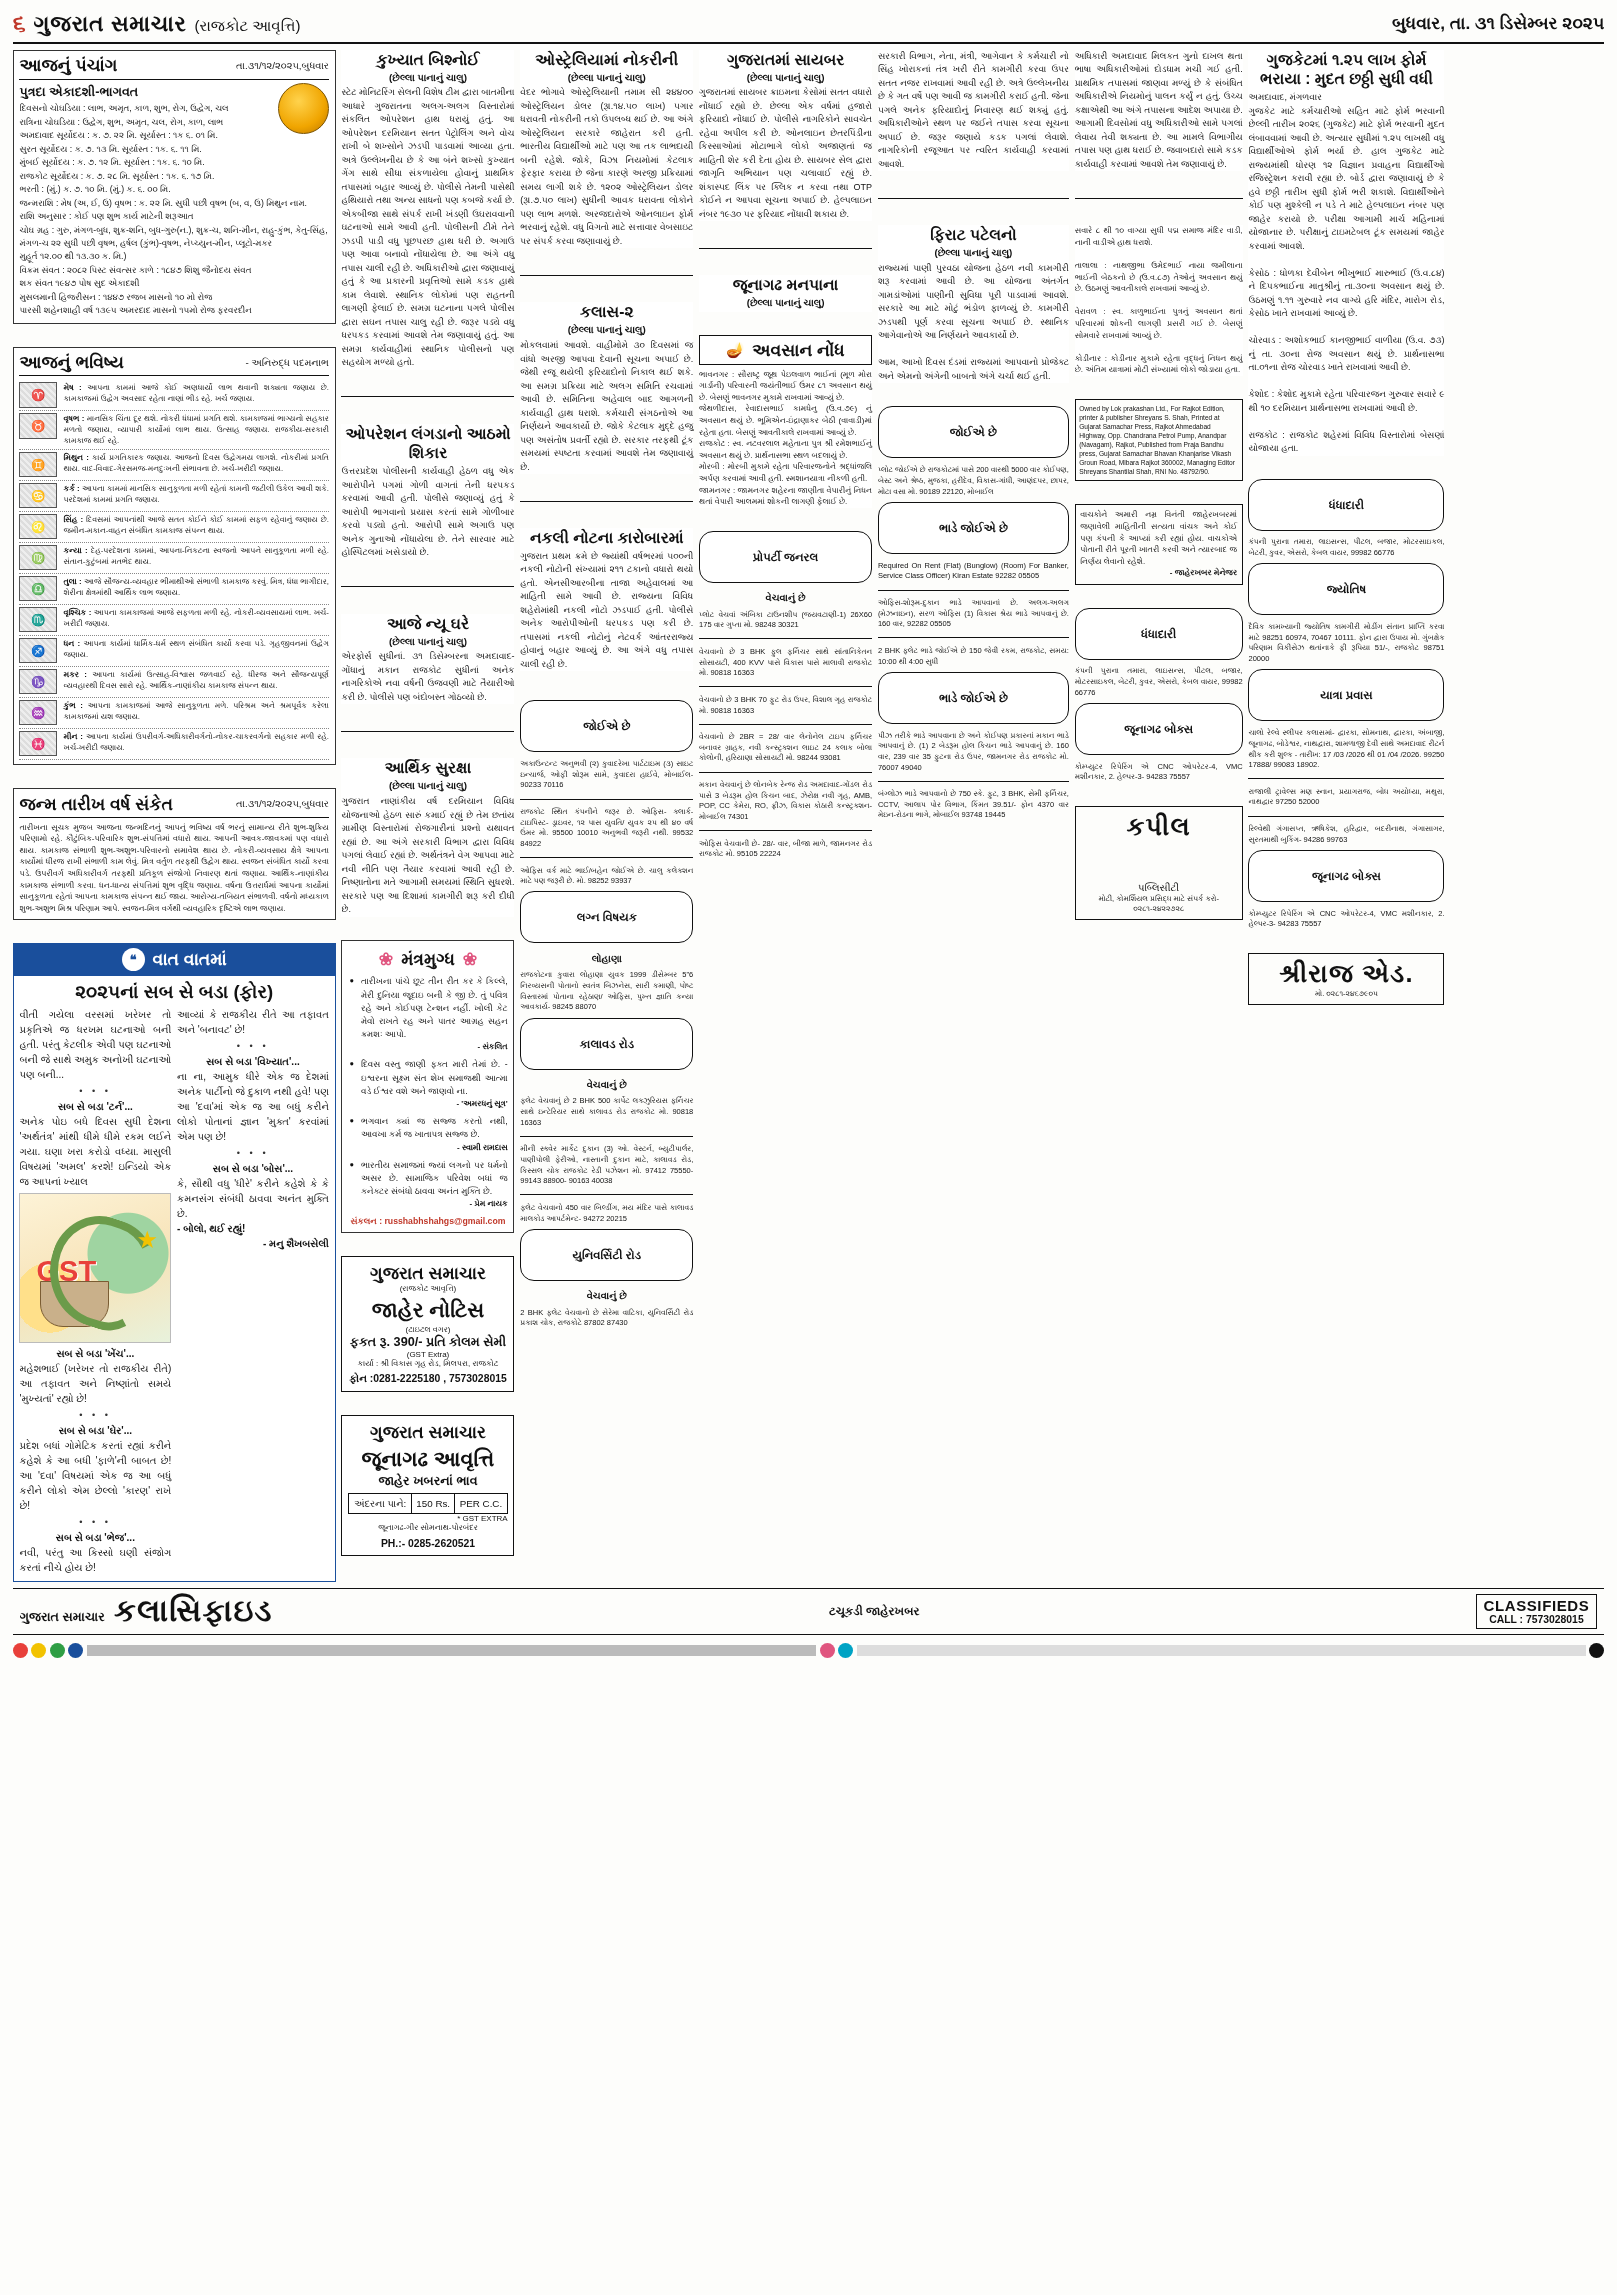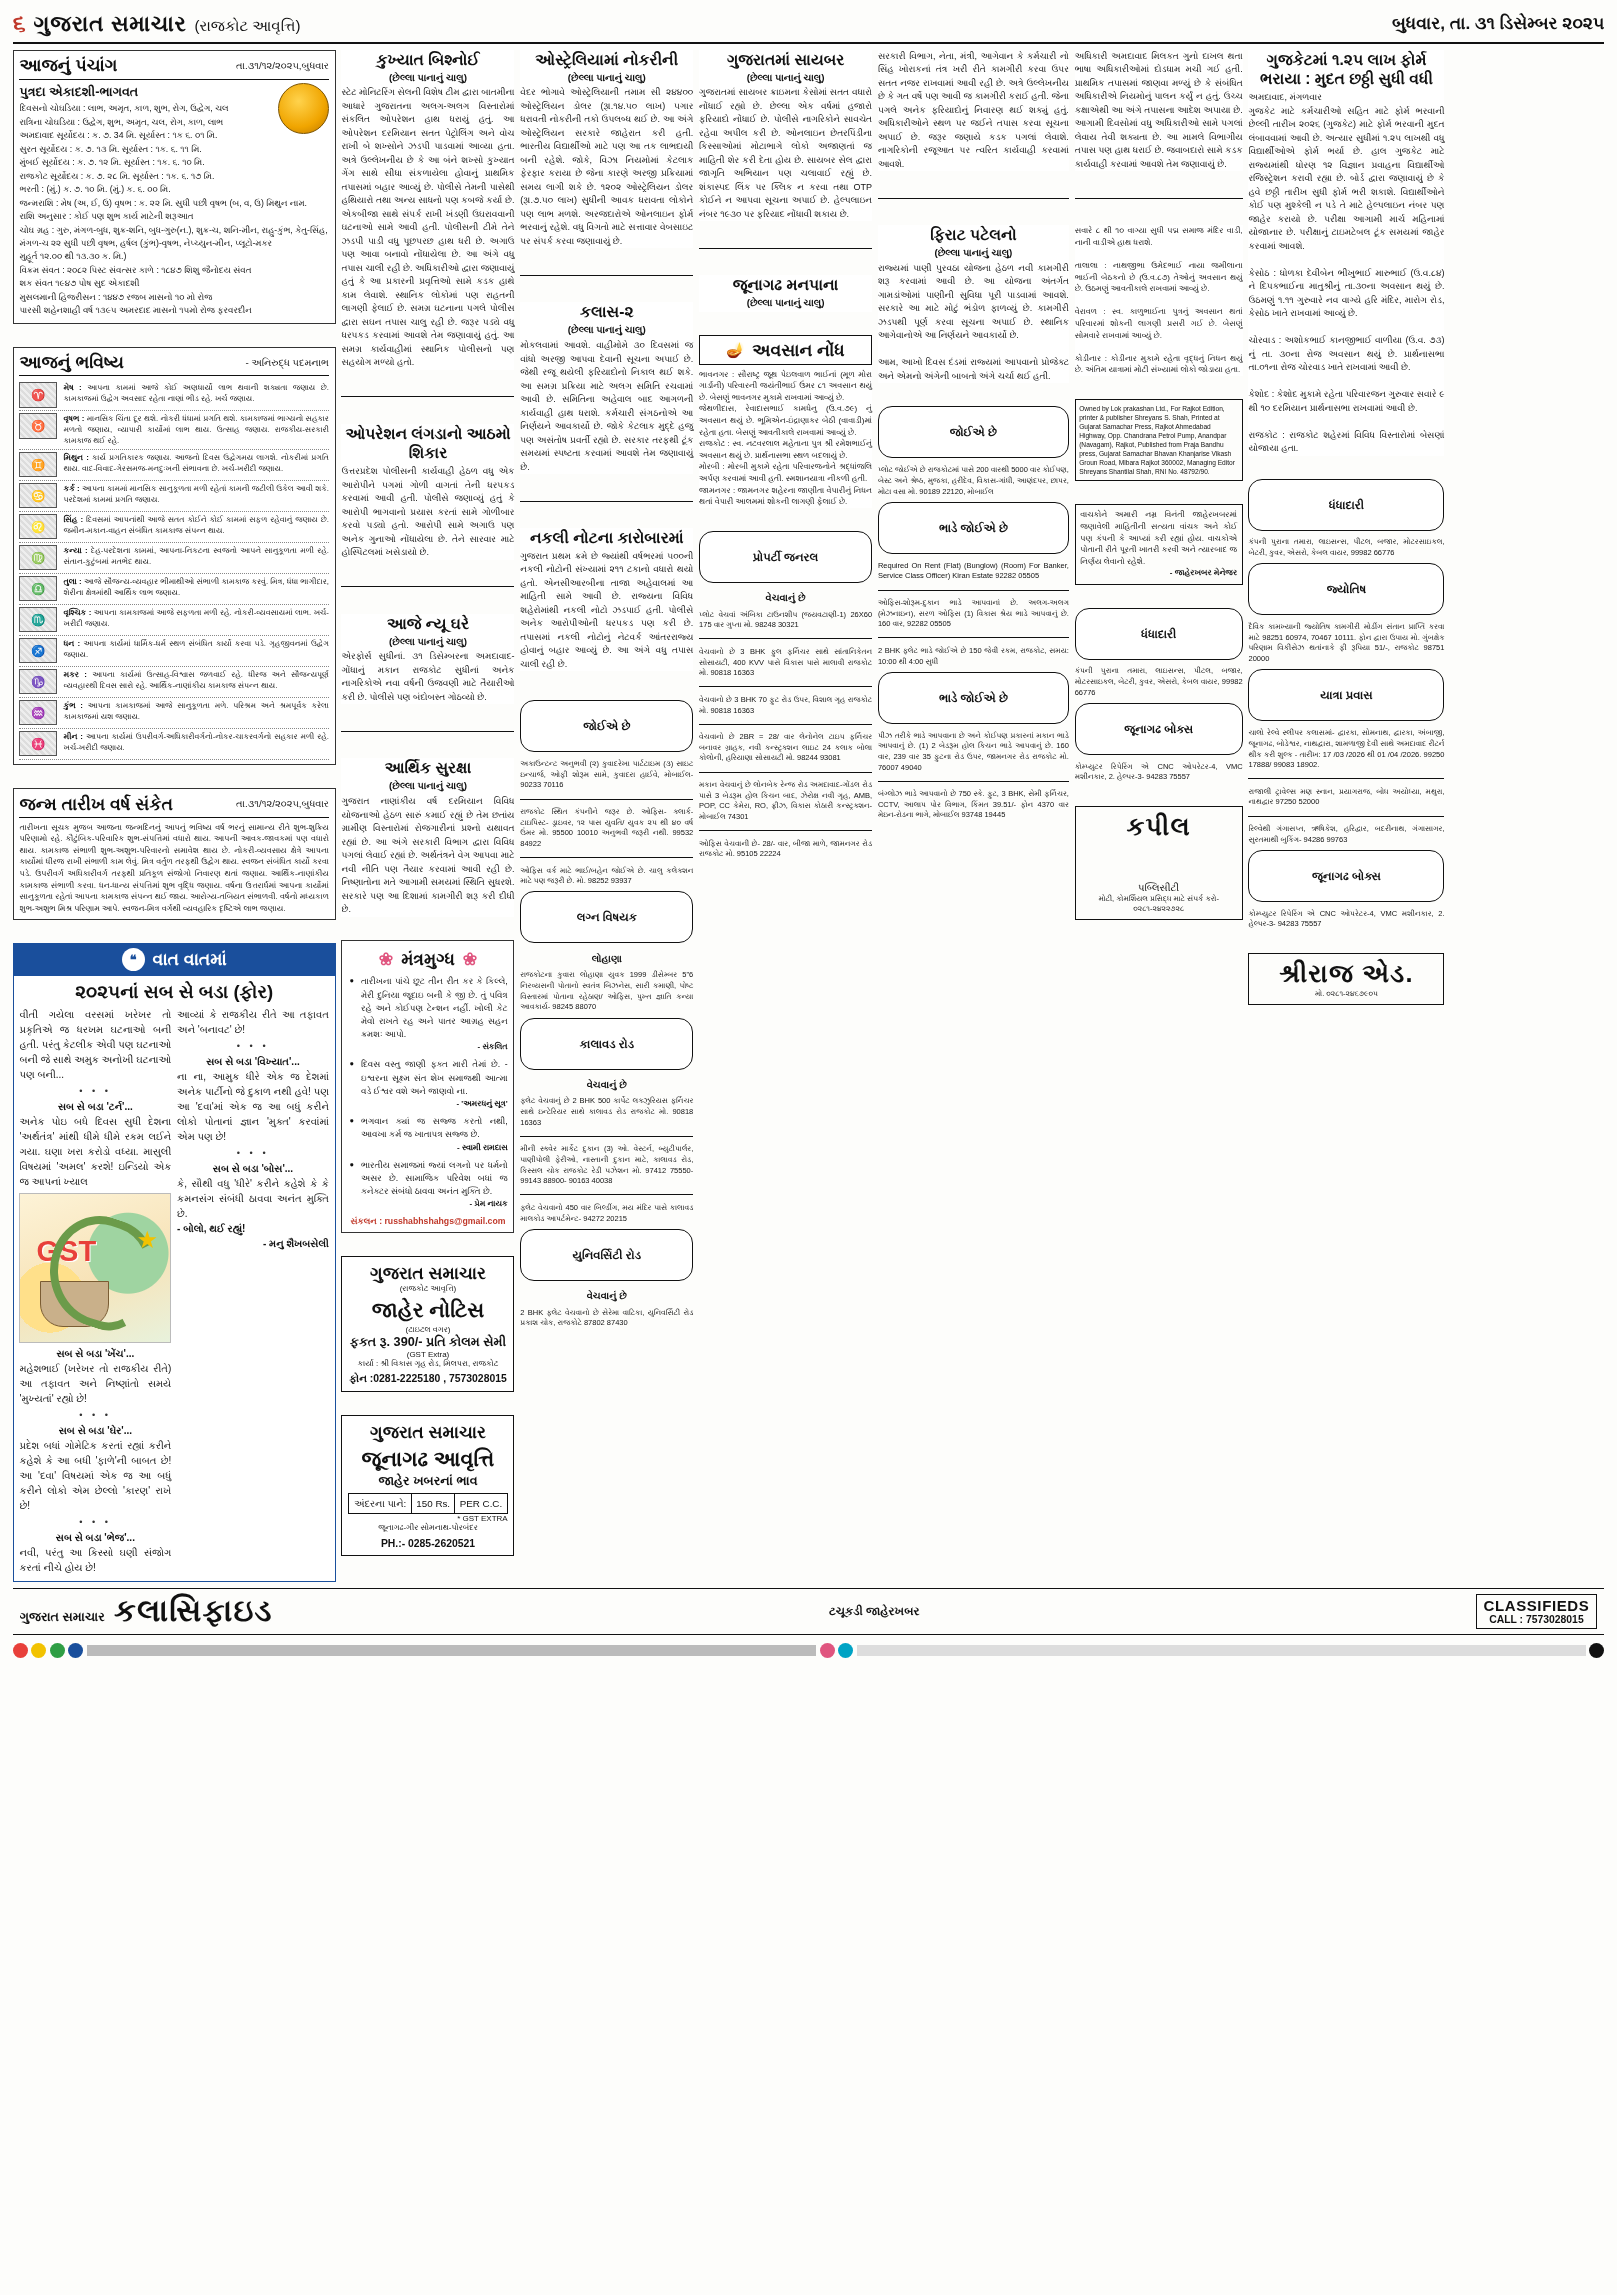--- a/index.html
+++ b/index.html
@@ -125,21 +125,21 @@
   .dots { text-align:center; letter-spacing: 3.5px; color:#333; font-size:9.2px; margin:3.5px 0; }
   .cartoon {
     height: 150px; margin: 3.5px 0; border:0.6px solid #bbb;
     background:
       radial-gradient(circle at 20% 70%, #ffe08a 0 35px, transparent 35px),
       radial-gradient(circle at 72% 40%, #9fd4a1 0 40px, transparent 41px),
       linear-gradient(160deg,#fdf3d7 0%, #f7e3b8 55%, #e8f2dc 100%);
       position: relative;
   }
   .cartoon .gst {
-    position:absolute; left:16px; top:41px; font-size:29px; font-weight:bold;
+    position:absolute; left:16px; top:61px; font-size:29px; font-weight:bold;
     color:#e8403a; text-shadow: 1.2px 1.2px 0 #fff;
   }
   .cartoon .pot {
     position:absolute; left:19.6px; top:87px; width:69px; height:46px;
     background:#c9b08a; border:1.7px solid #7a5c33; border-radius: 0 0 23px 23px;
   }
   .cartoon .snake {
     position:absolute; right:17.3px; top:23px; width:104px; height:110px;
     border:8px solid #6b9b4a; border-radius:50% 50% 40% 60%;
     border-right-color: transparent; transform: rotate(18deg);
@@ -244,21 +244,21 @@
       <div class="box">
         <div class="hdr-band">
           <span class="t">આજનું પંચાંગ</span>
           <span class="d">તા.૩૧/૧૨/૨૦૨૫,બુધવાર</span>
         </div>
         <div class="panchang-top">
           <div class="txt">
             <div class="sub-title">પુત્રદા એકાદશી-ભાગવત</div>
             <div class="panchang-lines">દિવસનો ચોઘડિયા : લાભ, અમૃત, કાળ, શુભ, રોગ, ઉદ્વેગ, ચલ</div>
             <div class="panchang-lines">રાત્રિના ચોઘડિયા : ઉદ્વેગ, શુભ, અમૃત, ચલ, રોગ, કાળ, લાભ</div>
-            <div class="panchang-lines">અમદાવાદ સૂર્યોદય : ક. ૭. 34 મિ. સૂર્યાસ્ત : ૧ક ૬. ૦૧ મિ.</div>
+            <div class="panchang-lines">અમદાવાદ સૂર્યોદય : ક. ૭. ૨૨ મિ. સૂર્યાસ્ત : ૧ક ૬. ૦૧ મિ.</div>
             <div class="panchang-lines">સુરત સૂર્યોદય : ક. ૭. ૧૩ મિ. સૂર્યાસ્ત : ૧ક. ૬. ૧૧ મિ.</div>
           </div>
           <div class="sun-icon"></div>
         </div>
         <div class="panchang-lines">મુંબઈ સૂર્યોદય : ક. ૭. ૧૨ મિ. સૂર્યાસ્ત : ૧ક. ૬. ૧૦ મિ.</div>
         <div class="panchang-lines">રાજકોટ સૂર્યોદય : ક. ૭. ૨૮ મિ. સૂર્યાસ્ત : ૧ક. ૬. ૧૭ મિ.</div>
         <div class="panchang-lines">ભરતી : (મું.) ક. ૭. ૧૦ મિ. (મું.) ક. ૬. ૦૦ મિ.</div>
         <div class="panchang-lines">જન્મરાશિ : મેષ (અ, ઈ, ઉ) વૃષભ : ક. ૨૨ મિ. સુધી પછી વૃષભ (બ, વ, ઉ) મિથુન નામ.</div>
         <div class="panchang-lines">રાશિ અનુસાર : કોઈ પણ શુભ કાર્ય માટેની શરૂઆત</div>
         <div class="panchang-lines">ચોઘ ગ્રહ : ગુરુ, મંગળ-બુધ, શુક્ર-શનિ, બુધ-ગુરુ(ન.), શુક્ર-ચ, શનિ-મીન, રાહુ-કુંભ, કેતુ-સિંહ, મંગળ-ચ ૨૨ સુધી પછી વૃષભ, હર્ષલ (કુંભ)-વૃષભ, નેપ્ચ્યુન-મીન, પ્લૂટો-મકર</div>

